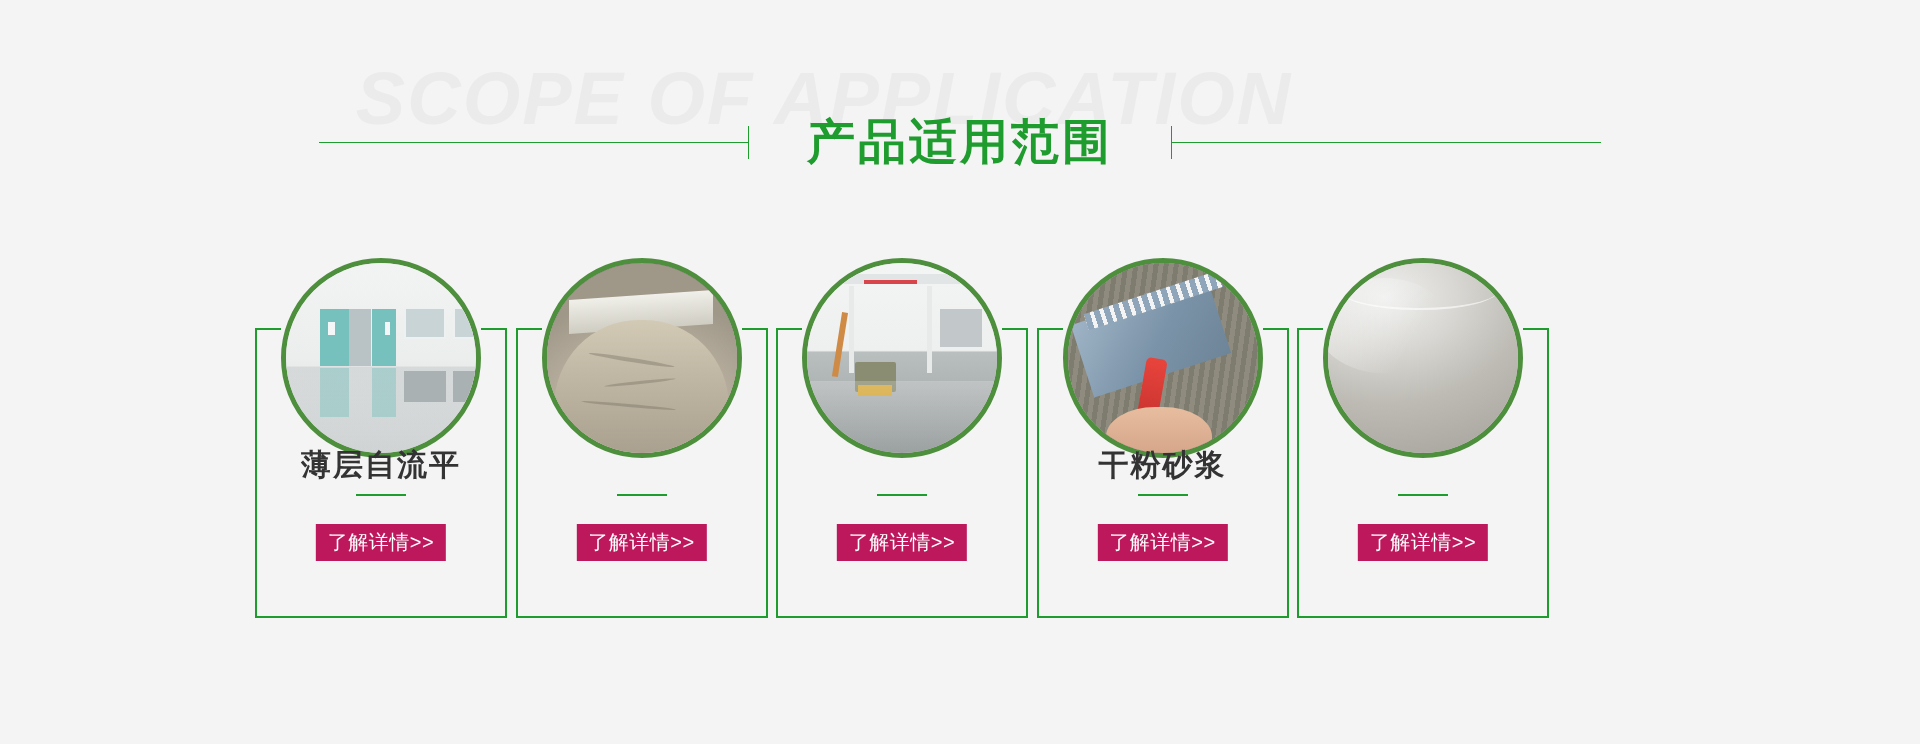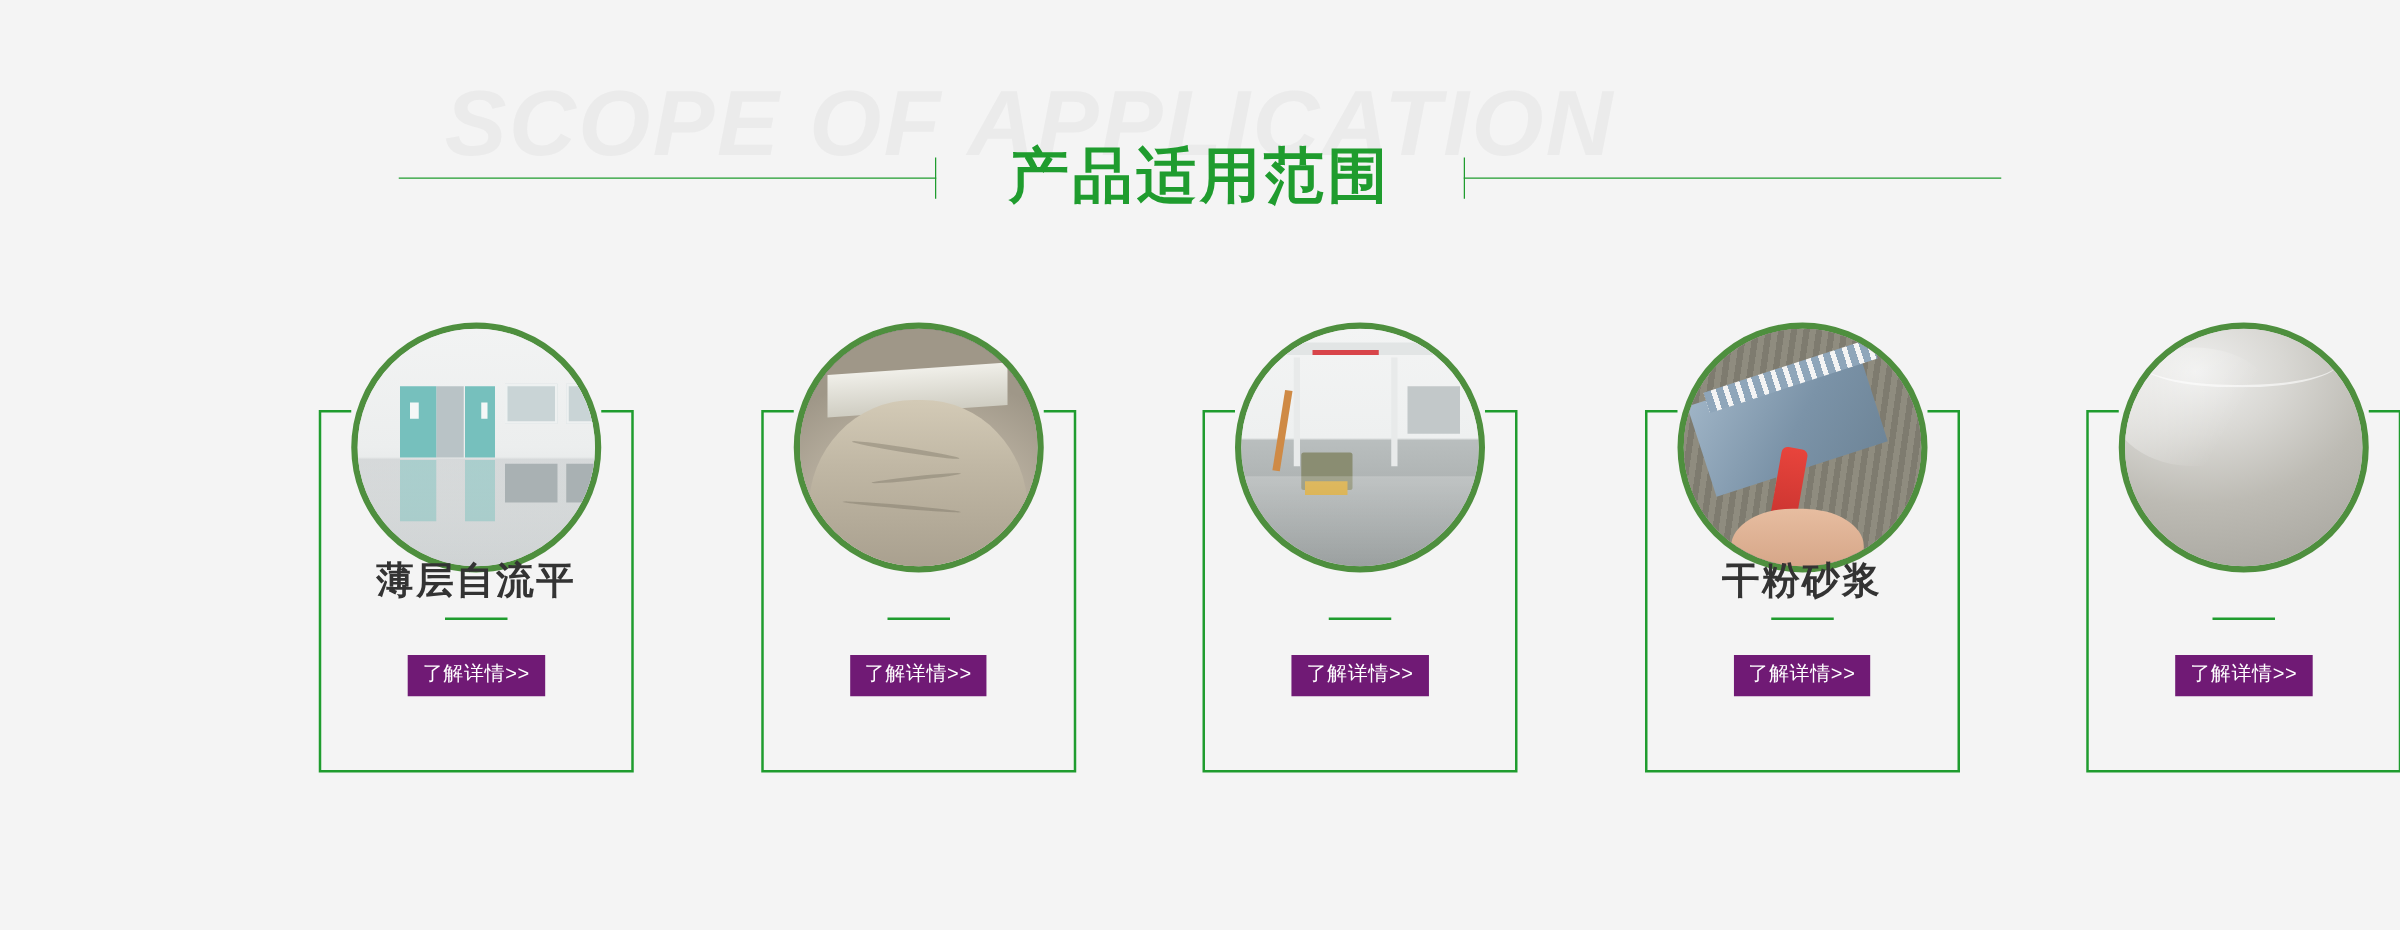--- a/index.html
+++ b/index.html
@@ -61,21 +61,21 @@
     padding:0 58px;
     white-space:nowrap;
     position:relative;
     z-index:2;
   }
 
   
   .cards{
     position:absolute;
     left:255px;top:258px;
-    width:1666px;height:360px;
+    width:1294px;height:360px;
     display:flex;
     justify-content:space-between;
   }
 
   .card{
     position:relative;
     width:252px;
     height:360px;
   }
   
@@ -227,23 +227,23 @@
     left:50%;transform:translateX(-50%);
     top:236px;
     width:50px;height:2px;
     background:#1f9c2e;
     z-index:4;
   }
   .btn{
     position:absolute;
     left:50%;transform:translateX(-50%);
     top:266px;
-    background:#701a75;
+    background:#be185d;
     color:#ffffff;
-    font-size:16px;
+    font-size:20px;
     line-height:1;
     padding:8px 12px 9px 12px;
     white-space:nowrap;
     cursor:pointer;
     z-index:4;
     letter-spacing:.5px;
     text-align:right;
   }
 </style>
 </head>

